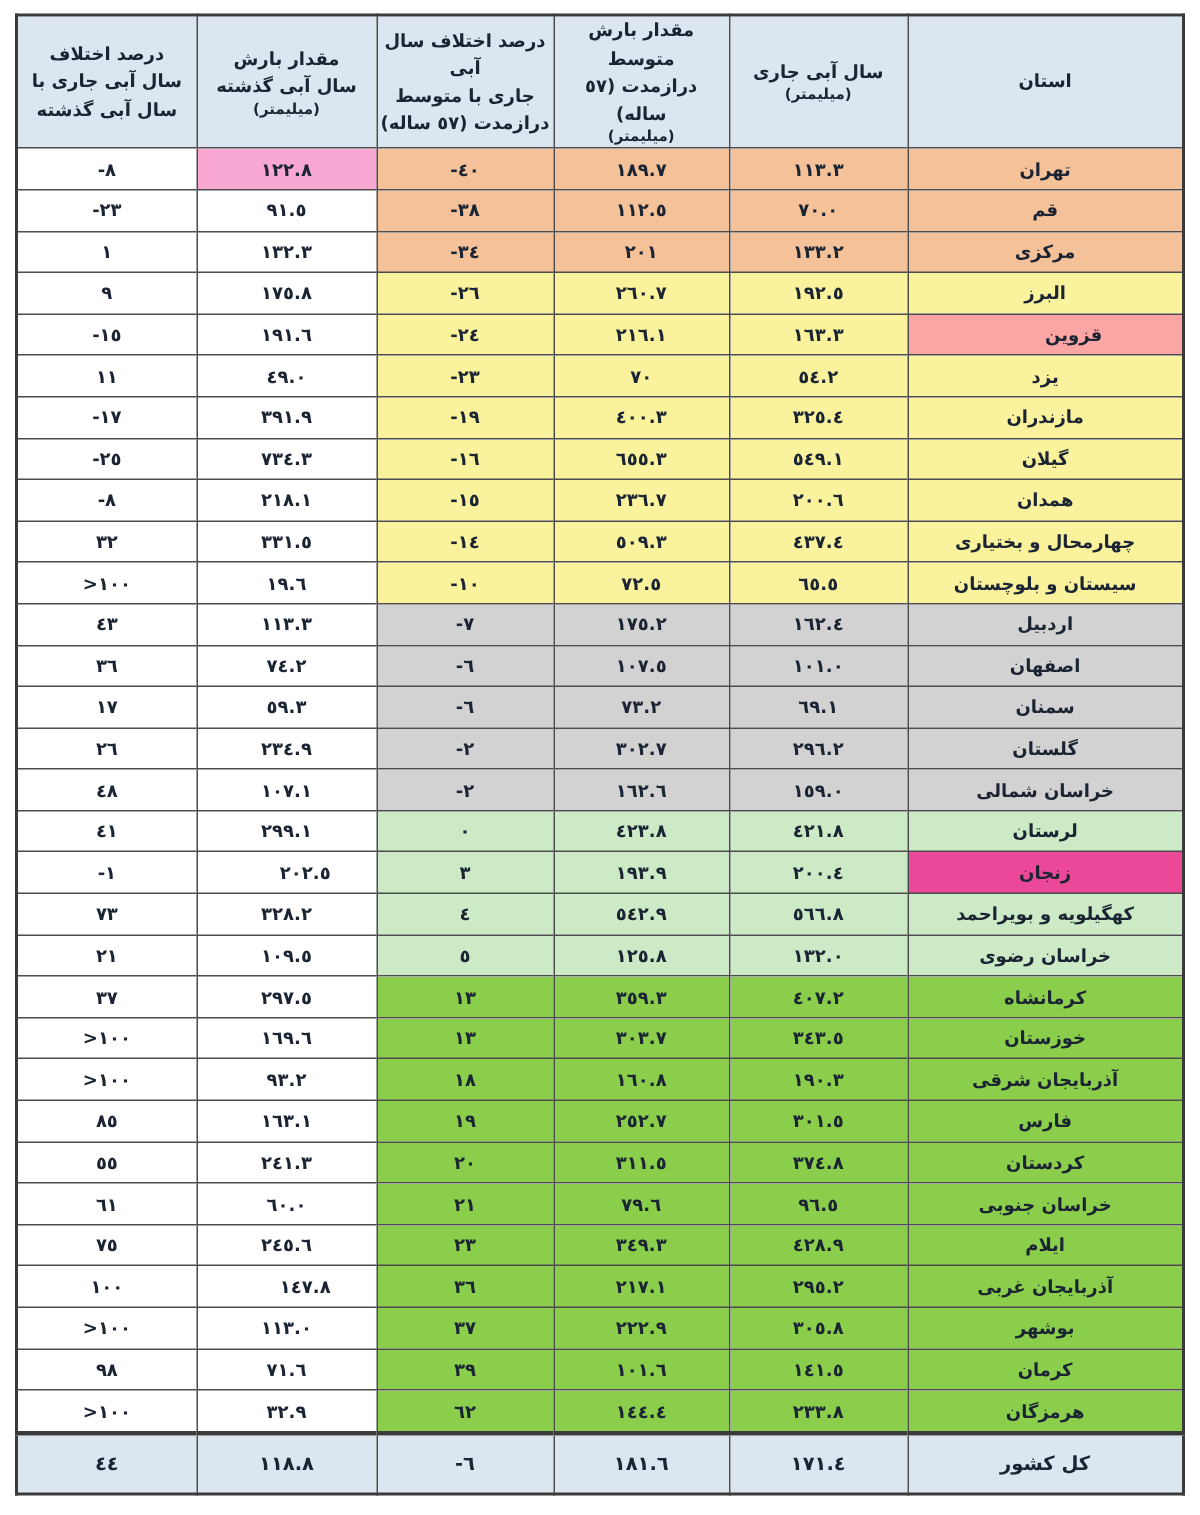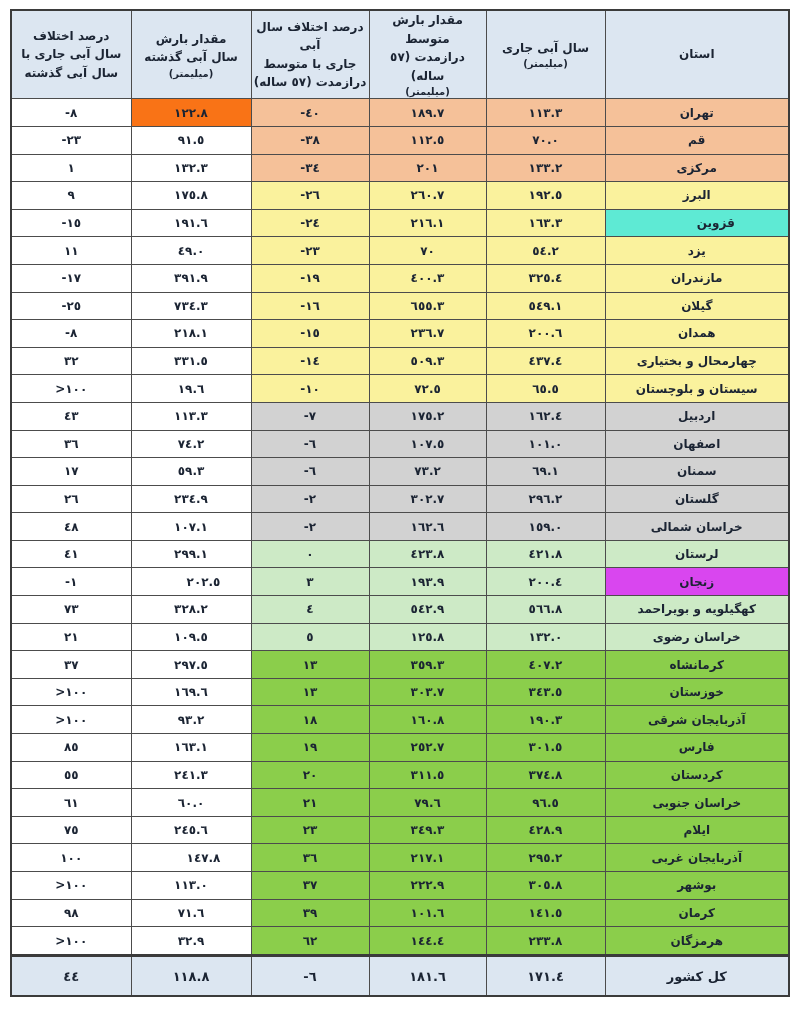--- a/index.html
+++ b/index.html
@@ -71,21 +71,21 @@
             <div>سال آبی گذشته</div>
           </th>
         </tr>
     </thead>
     <tbody id="body-rows">
         <tr>
           <td style="background-color: rgb(245, 193, 153);">تهران</td>
           <td class="num" style="background-color: rgb(245, 193, 153);">١١٣.٣</td>
           <td class="num" style="background-color: rgb(245, 193, 153);">١٨٩.٧</td>
           <td class="num" style="background-color: rgb(245, 193, 153);">-٤٠</td>
-          <td class="num" style="background-color: #f97316;">١٢٢.٨</td>
+          <td class="num" style="background-color: #f9a8d4;">١٢٢.٨</td>
           <td class="num" style="background-color: rgb(255, 255, 255);">-٨</td>
         </tr>
         <tr>
           <td style="background-color: rgb(245, 193, 153);">قم</td>
           <td class="num" style="background-color: rgb(245, 193, 153);">٧٠.٠</td>
           <td class="num" style="background-color: rgb(245, 193, 153);">١١٢.٥</td>
           <td class="num" style="background-color: rgb(245, 193, 153);">-٣٨</td>
           <td class="num" style="background-color: rgb(255, 255, 255);">٩١.٥</td>
           <td class="num" style="background-color: rgb(255, 255, 255);">-٢٣</td>
         </tr>
@@ -99,21 +99,21 @@
         </tr>
         <tr>
           <td style="background-color: rgb(250, 242, 157);">البرز</td>
           <td class="num" style="background-color: rgb(250, 242, 157);">١٩٢.٥</td>
           <td class="num" style="background-color: rgb(250, 242, 157);">٢٦٠.٧</td>
           <td class="num" style="background-color: rgb(250, 242, 157);">-٢٦</td>
           <td class="num" style="background-color: rgb(255, 255, 255);">١٧٥.٨</td>
           <td class="num" style="background-color: rgb(255, 255, 255);">٩</td>
         </tr>
         <tr>
-          <td style="background-color: #5eead4; padding-left: 40px;">قزوین</td>
+          <td style="background-color: #fca5a5; padding-left: 40px;">قزوین</td>
           <td class="num" style="background-color: rgb(250, 242, 157);">١٦٣.٣</td>
           <td class="num" style="background-color: rgb(250, 242, 157);">٢١٦.١</td>
           <td class="num" style="background-color: rgb(250, 242, 157);">-٢٤</td>
           <td class="num" style="background-color: rgb(255, 255, 255);">١٩١.٦</td>
           <td class="num" style="background-color: rgb(255, 255, 255);">-١٥</td>
         </tr>
         <tr>
           <td style="background-color: rgb(250, 242, 157);">یزد</td>
           <td class="num" style="background-color: rgb(250, 242, 157);">٥٤.٢</td>
           <td class="num" style="background-color: rgb(250, 242, 157);">٧٠</td>
@@ -203,21 +203,21 @@
         </tr>
         <tr>
           <td style="background-color: rgb(205, 234, 198); margin-left: 45px;">لرستان</td>
           <td class="num" style="background-color: rgb(205, 234, 198);">٤٢١.٨</td>
           <td class="num" style="background-color: rgb(205, 234, 198);">٤٢٣.٨</td>
           <td class="num" style="background-color: rgb(205, 234, 198);">٠</td>
           <td class="num" style="background-color: rgb(255, 255, 255);">٢٩٩.١</td>
           <td class="num" style="background-color: rgb(255, 255, 255);">٤١</td>
         </tr>
         <tr>
-          <td style="background-color: #d946ef;">زنجان</td>
+          <td style="background-color: #ec4899;">زنجان</td>
           <td class="num" style="background-color: rgb(205, 234, 198);">٢٠٠.٤</td>
           <td class="num" style="background-color: rgb(205, 234, 198);">١٩٣.٩</td>
           <td class="num" style="background-color: rgb(205, 234, 198);">٣</td>
           <td class="num" style="background-color: rgb(255, 255, 255); padding-left: 27px;">٢٠٢.٥</td>
           <td class="num" style="background-color: rgb(255, 255, 255);">-١</td>
         </tr>
         <tr>
           <td style="background-color: rgb(205, 234, 198);">کهگیلویه و بویراحمد</td>
           <td class="num" style="background-color: rgb(205, 234, 198);">٥٦٦.٨</td>
           <td class="num" style="background-color: rgb(205, 234, 198);">٥٤٢.٩</td>

